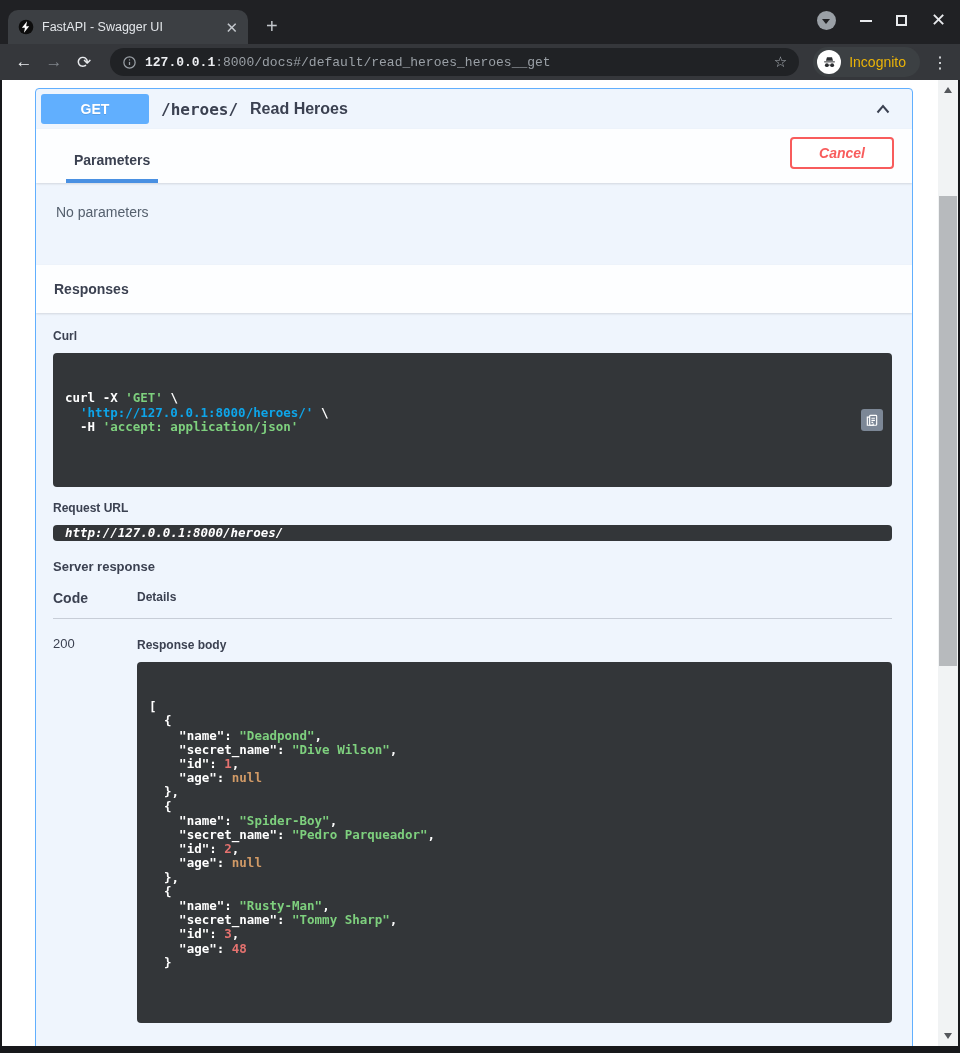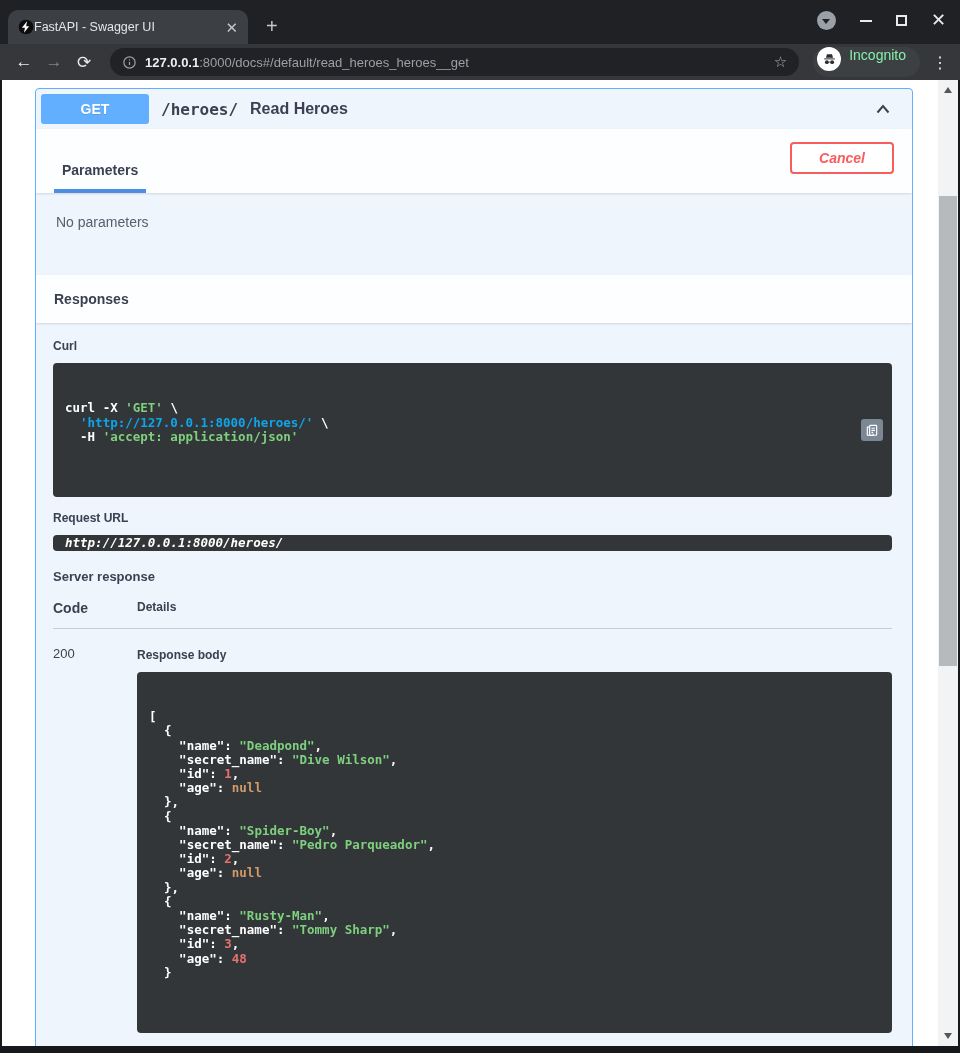--- a/index.html
+++ b/index.html
@@ -2,39 +2,39 @@
 <html><head>
 <meta charset="utf-8">
 <style>
   * { margin:0; padding:0; box-sizing:border-box; }
   html,body { width:960px; height:1053px; overflow:hidden; background:#17181b;
               font-family:"Liberation Sans",sans-serif; }
   .window { width:960px; height:1053px; display:flex; flex-direction:column; background:#17181b; }
 
   
   .tabstrip { height:44px; background:#202124; position:relative; display:flex; align-items:flex-end; padding-left:8px; flex:none; }
-  .tab { width:240px; height:34px; background:#3c3f43; border-radius:10px 10px 0 0; display:flex; align-items:center; padding:0 10px; }
+  .tab { width:240px; height:34px; background:#3c3f43; border-radius:10px 10px 0 0; display:flex; align-items:center; padding:0 10px; gap:8px; }
   .tab-title { color:#e3e6ea; font-size:12.5px; flex:1; white-space:nowrap; overflow:hidden; }
   .tab-close { color:#c3c7cc; font-size:15px; line-height:1; cursor:default; }
   .newtab { color:#c3c7cc; font-size:20px; line-height:1; margin:0 0 8px 18px; }
   .win-controls { position:absolute; right:14px; top:11px; display:flex; align-items:center; gap:24px; }
   .chevron-circle { width:19px; height:19px; border-radius:50%; background:#9aa0a6; display:flex; align-items:center; justify-content:center; }
   .chevron-circle::after { content:""; width:0; height:0; border-left:4px solid transparent; border-right:4px solid transparent; border-top:5px solid #202124; margin-top:1px; }
   .win-min { width:12px; height:2px; background:#e8eaed; }
   .win-max { width:11px; height:11px; border:2px solid #e8eaed; }
   .win-close { color:#e8eaed; font-size:18px; line-height:11px; }
 
   .toolbar { height:36px; background:#35373b; display:flex; align-items:center; padding:0 12px; gap:6px; flex:none; }
   .nav-ico { font-size:17px; color:#e8eaed; width:24px; text-align:center; }
   .nav-ico.disabled { color:#81868c; }
   .urlbar { flex:1; height:28px; background:#202225; border-radius:14px; display:flex; align-items:center; padding:0 12px; margin:0 8px; font-size:13px; color:#9aa0a6; gap:8px; min-width:0; }
-  .url-text { white-space:nowrap; overflow:hidden; flex:1; }
+  .url-text { white-space:nowrap; overflow:hidden; flex:1;font-family:Liberation Mono, monospace; }
   .url-host { color:#eceef1; font-weight:700; }
   .star { color:#aab0b6; font-size:15px; }
-  .incognito { height:30px; background:#3c4043; border-radius:15px; display:flex; gap:8px; padding:0 14px 0 4px; color:#86efac; font-size:14px; }
+  .incognito { height:30px; background:#3c4043; border-radius:15px; display:flex; align-items:center; gap:8px; padding:0 14px 0 4px; color:#eab308; font-size:14px; }
   .incog-circle { width:24px; height:24px; background:#fff; border-radius:50%; display:flex; align-items:center; justify-content:center; }
   .menu-dots { color:#e8eaed; font-size:16px; letter-spacing:0; margin-left:6px; }
 
   
   .viewport { flex:1; margin:0 2px; background:#fff; position:relative; overflow:hidden; }
   .page { position:absolute; top:0; left:0; right:20px; bottom:0; overflow:hidden; }
   .scrollbar { position:absolute; top:0; right:0; bottom:0; width:20px; background:#f1f3f4; }
   .sb-arrow { position:absolute; left:0; width:100%; height:16px; display:flex; align-items:center; justify-content:center; }
   .sb-arrow.up { top:2px; } .sb-arrow.down { bottom:2px; }
   .tri-up { width:0; height:0; border-left:4.5px solid transparent; border-right:4.5px solid transparent; border-bottom:6px solid #54575b; }
@@ -44,21 +44,21 @@
 
   
   .opblock { margin:8px 25px 0 33px; border:1px solid #61affe; border-radius:4px; background:#eff5fd; overflow:hidden; min-height:1100px; }
   .summary { display:flex; align-items:center; padding:5px; }
   .method-badge { background:#61affe; color:#fff; font-weight:700; font-size:14px; width:108px; padding:7px 0; text-align:center; border-radius:3px; text-shadow:0 1px 0 rgba(0,0,0,.1); }
   .op-path { font-family:"DejaVu Sans Mono",monospace; font-size:16px; font-weight:700; color:#3b4151; margin-left:12px; }
   .op-summary-text { font-size:16px; color:#3b4151; margin-left:12px;font-weight:bold; }
   .collapse-btn { margin-left:auto; margin-right:14px; display:flex; }
 
   .section-header { background:rgba(255,255,255,.88); box-shadow:0 1px 2px rgba(0,0,0,.12); display:flex; align-items:center; padding:0 18px; }
-  .param-tab { color:#3b4151; font-weight:700; font-size:14px; padding:33px 8px 11px; border-bottom:4px solid #4990e2; }
+  .param-tab { color:#3b4151; font-weight:700; font-size:14px; padding:23px 8px 11px; border-bottom:4px solid #4990e2;margin-left:12px; }
   .btn { font-family:"Liberation Sans",sans-serif; cursor:pointer; }
   .btn-cancel { margin-left:auto; background:#fff; border:2px solid #f85c5c; color:#f85c5c; font-weight:700; font-size:14px; border-radius:4px; padding:6px 27px; margin-top:3px; margin-bottom:9px;font-style:italic; }
 
   .no-params { padding:21px 20px 45px; color:#55606e; font-size:14px; }
   .execute-row { display:flex; padding:0 26px 32px; }
   .btn-execute { flex:1; background:#4990e2; border:1px solid #4990e2; color:#fff; font-size:14px; font-weight:600; height:32px; border-radius:4px 0 0 4px; }
   .btn-clear { flex:1; background:#fff; border:2px solid #8a8a8a; color:#3b4151; font-size:14px; font-weight:600; height:32px; border-radius:0 4px 4px 0; box-shadow:0 1px 2px rgba(0,0,0,.15); }
 
   .responses-header { background:rgba(255,255,255,.88); box-shadow:0 1px 2px rgba(0,0,0,.12); padding:16px 18px; font-weight:700; font-size:14px; color:#3b4151; }
   .responses-body { padding:14px 20px 24px 17px; }

